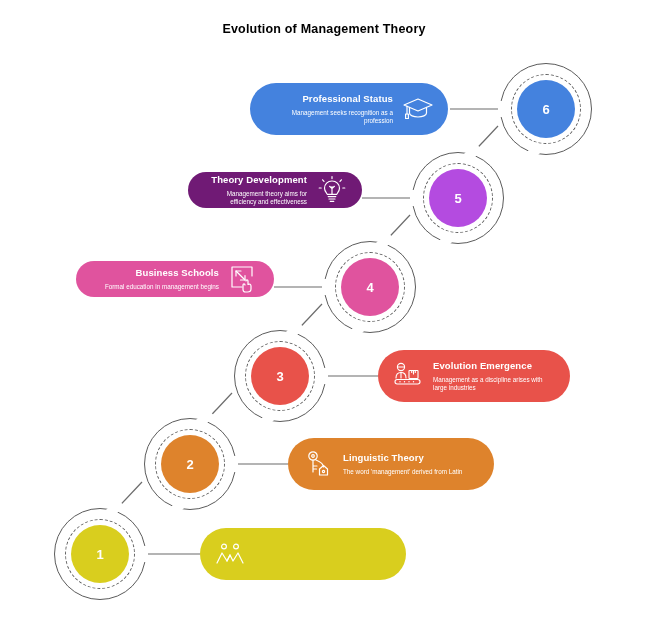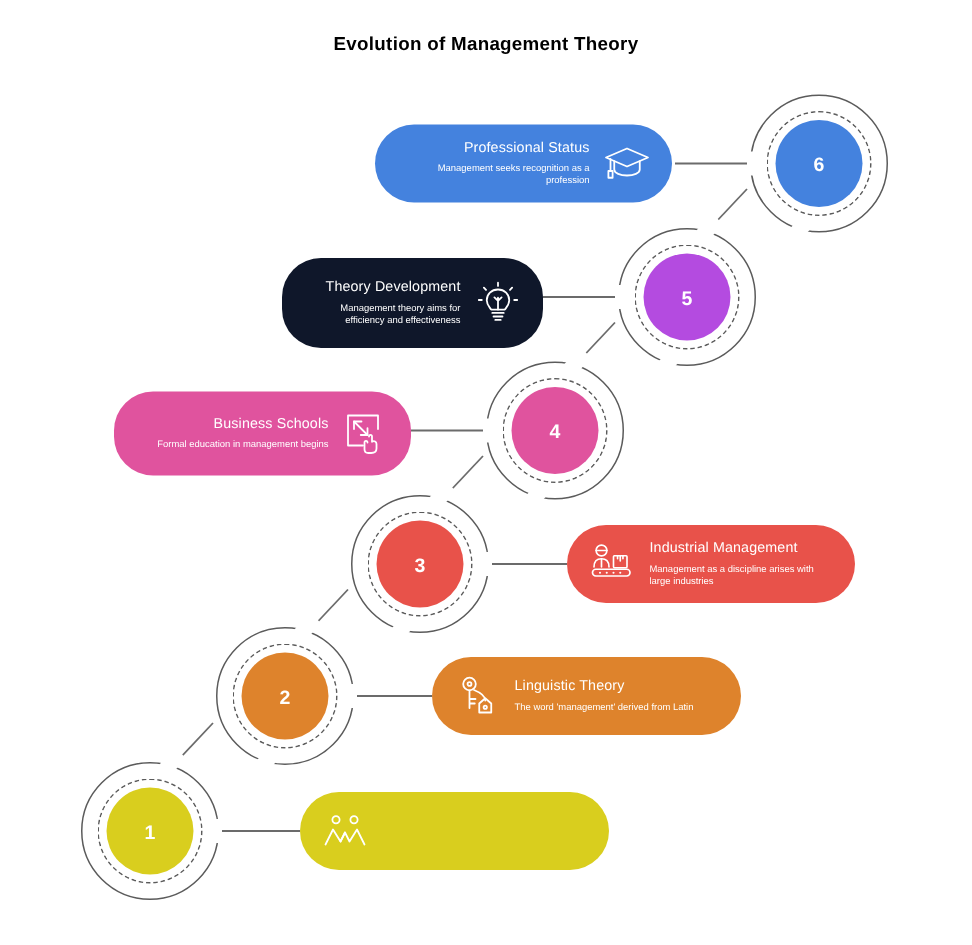--- a/index.html
+++ b/index.html
@@ -60,21 +60,21 @@
     align-items:center;
     color:#ffffff;
     padding:9px 14px;
   }
   .card.right-side{flex-direction:row;}
   .card.left-side{flex-direction:row;justify-content:flex-end;}
   .card .texts{display:flex;flex-direction:column;justify-content:center;}
   .card.right-side .texts{align-items:flex-start;text-align:left;margin-left:9px;}
   .card.left-side .texts{align-items:flex-end;text-align:right;margin-right:9px;}
   .card .c-title{
-    font-size:9.5px;font-weight:normal;line-height:12px;letter-spacing:.1px;
+    font-size:9.5px;font-weight:bold;line-height:12px;letter-spacing:.1px;
     margin-bottom:4px;white-space:nowrap;
   }
   .card .c-desc{
     font-size:6.3px;line-height:8.4px;font-weight:normal;max-width:122px;
   }
   .icon-box{
     width:32px;height:32px;flex:0 0 32px;
     display:flex;align-items:center;justify-content:center;
   }
   .icon-box svg{display:block;}
@@ -163,34 +163,34 @@
         <rect x="16" y="8.5" width="9" height="8" rx="0.6"></rect>
         <path d="M20.5 8.5 L20.5 12 M18.7 8.5 L18.7 10.5 M22.3 8.5 L22.3 10.5"></path>
         <rect x="2" y="17.5" width="25" height="4.5" rx="2.2"></rect>
         <circle cx="7" cy="19.8" r="0.7" fill="#ffffff" stroke="none"></circle>
         <circle cx="11.5" cy="19.8" r="0.7" fill="#ffffff" stroke="none"></circle>
         <circle cx="16" cy="19.8" r="0.7" fill="#ffffff" stroke="none"></circle>
         <circle cx="20.5" cy="19.8" r="0.7" fill="#ffffff" stroke="none"></circle>
       </svg>
     </div>
     <div class="texts">
-      <div class="c-title">Industrial Management</div>
+      <div class="c-title">Evolution Emergence</div>
       <div class="c-desc">Management as a discipline arises with large industries</div>
     </div>
   </div>
 
   <div class="badge" style="left:324px;top:241px;">
     <div class="ring-outer"></div>
     <div class="mask" style="left:-2px;top:38px;width:8px;height:16px;"></div>
     <div class="mask" style="left:48px;top:-3px;width:22px;height:10px;transform:rotate(-45deg);"></div>
     <div class="mask" style="left:22px;bottom:-3px;width:22px;height:10px;transform:rotate(-45deg);"></div>
     <div class="ring-dashed"></div>
     <div class="disc" style="background:#E0539E;">4</div>
   </div>
-  <div class="card left-side" style="left:76px;top:261px;width:198px;height:56px;background:#E0539E;">
+  <div class="card left-side" style="left:76px;top:261px;width:198px;height:36px;background:#E0539E;">
     <div class="texts">
       <div class="c-title">Business Schools</div>
       <div class="c-desc">Formal education in management begins</div>
     </div>
     <div class="icon-box">
       <svg width="30" height="30" viewBox="0 0 30 30" fill="none" stroke="#ffffff" stroke-width="1.2" stroke-linecap="round" stroke-linejoin="round">
         <path d="M3 3 L23 3 L23 12 M3 3 L3 23 L13 23"></path>
         <path d="M7 7 L16 16"></path>
           <path d="M7 7 L7 12 M7 7 L12 7"></path>
         <path d="M16 16 L11.5 16 M16 16 L16 11.5"></path>
@@ -200,21 +200,21 @@
   </div>
 
   <div class="badge" style="left:412px;top:152px;">
     <div class="ring-outer"></div>
     <div class="mask" style="left:-2px;top:38px;width:8px;height:16px;"></div>
     <div class="mask" style="left:48px;top:-3px;width:22px;height:10px;transform:rotate(-45deg);"></div>
     <div class="mask" style="left:22px;bottom:-3px;width:22px;height:10px;transform:rotate(-45deg);"></div>
     <div class="ring-dashed"></div>
     <div class="disc" style="background:#B44BE0;">5</div>
   </div>
-  <div class="card left-side" style="left:188px;top:172px;width:174px;height:60px;background:#0f172a;">
+  <div class="card left-side" style="left:188px;top:172px;width:174px;height:36px;background:#701a75;">
     <div class="texts">
       <div class="c-title">Theory Development</div>
       <div class="c-desc">Management theory aims for efficiency and effectiveness</div>
     </div>
     <div class="icon-box">
       <svg width="28" height="30" viewBox="0 0 28 30" fill="none" stroke="#ffffff" stroke-width="1.2" stroke-linecap="round" stroke-linejoin="round">
         <path d="M14 6 C18.4 6 21.5 9.2 21.5 13.2 C21.5 16.2 19.6 17.8 18.6 19.4 L9.4 19.4 C8.4 17.8 6.5 16.2 6.5 13.2 C6.5 9.2 9.6 6 14 6 Z"></path>
         <path d="M10.2 21.6 L17.8 21.6 M11 24 L17 24 M12.2 26.3 L15.8 26.3"></path>
         <path d="M14 11.5 L14 19.4 M14 13.5 L11.6 11.3 M14 13.5 L16.4 11.3"></path>
         <path d="M14 1.5 L14 3.6 M4.6 4.8 L6 6.3 M23.4 4.8 L22 6.3 M1.2 13 L3.2 13 M26.8 13 L24.8 13"></path>

